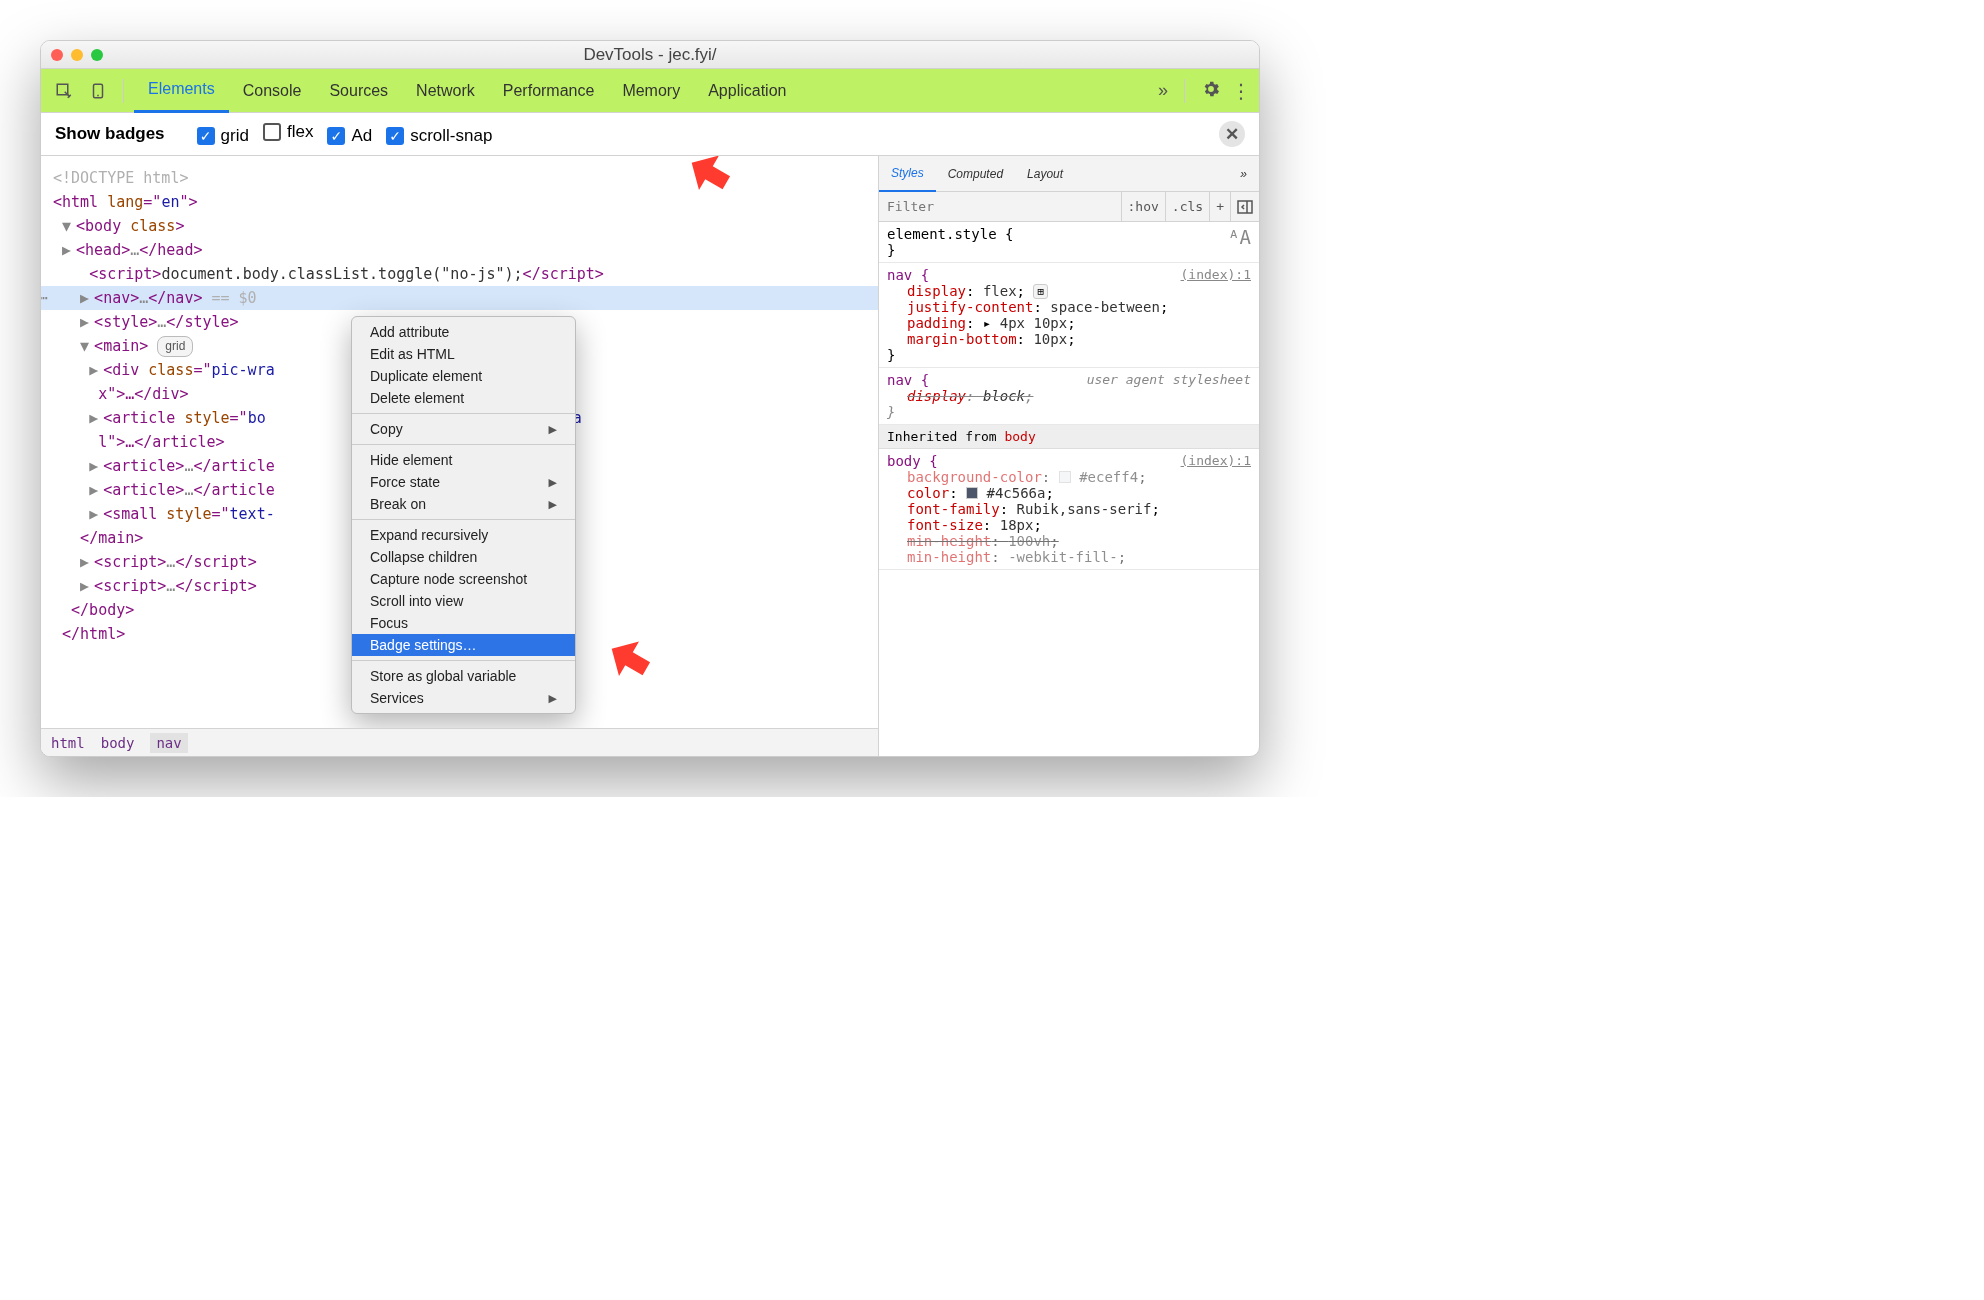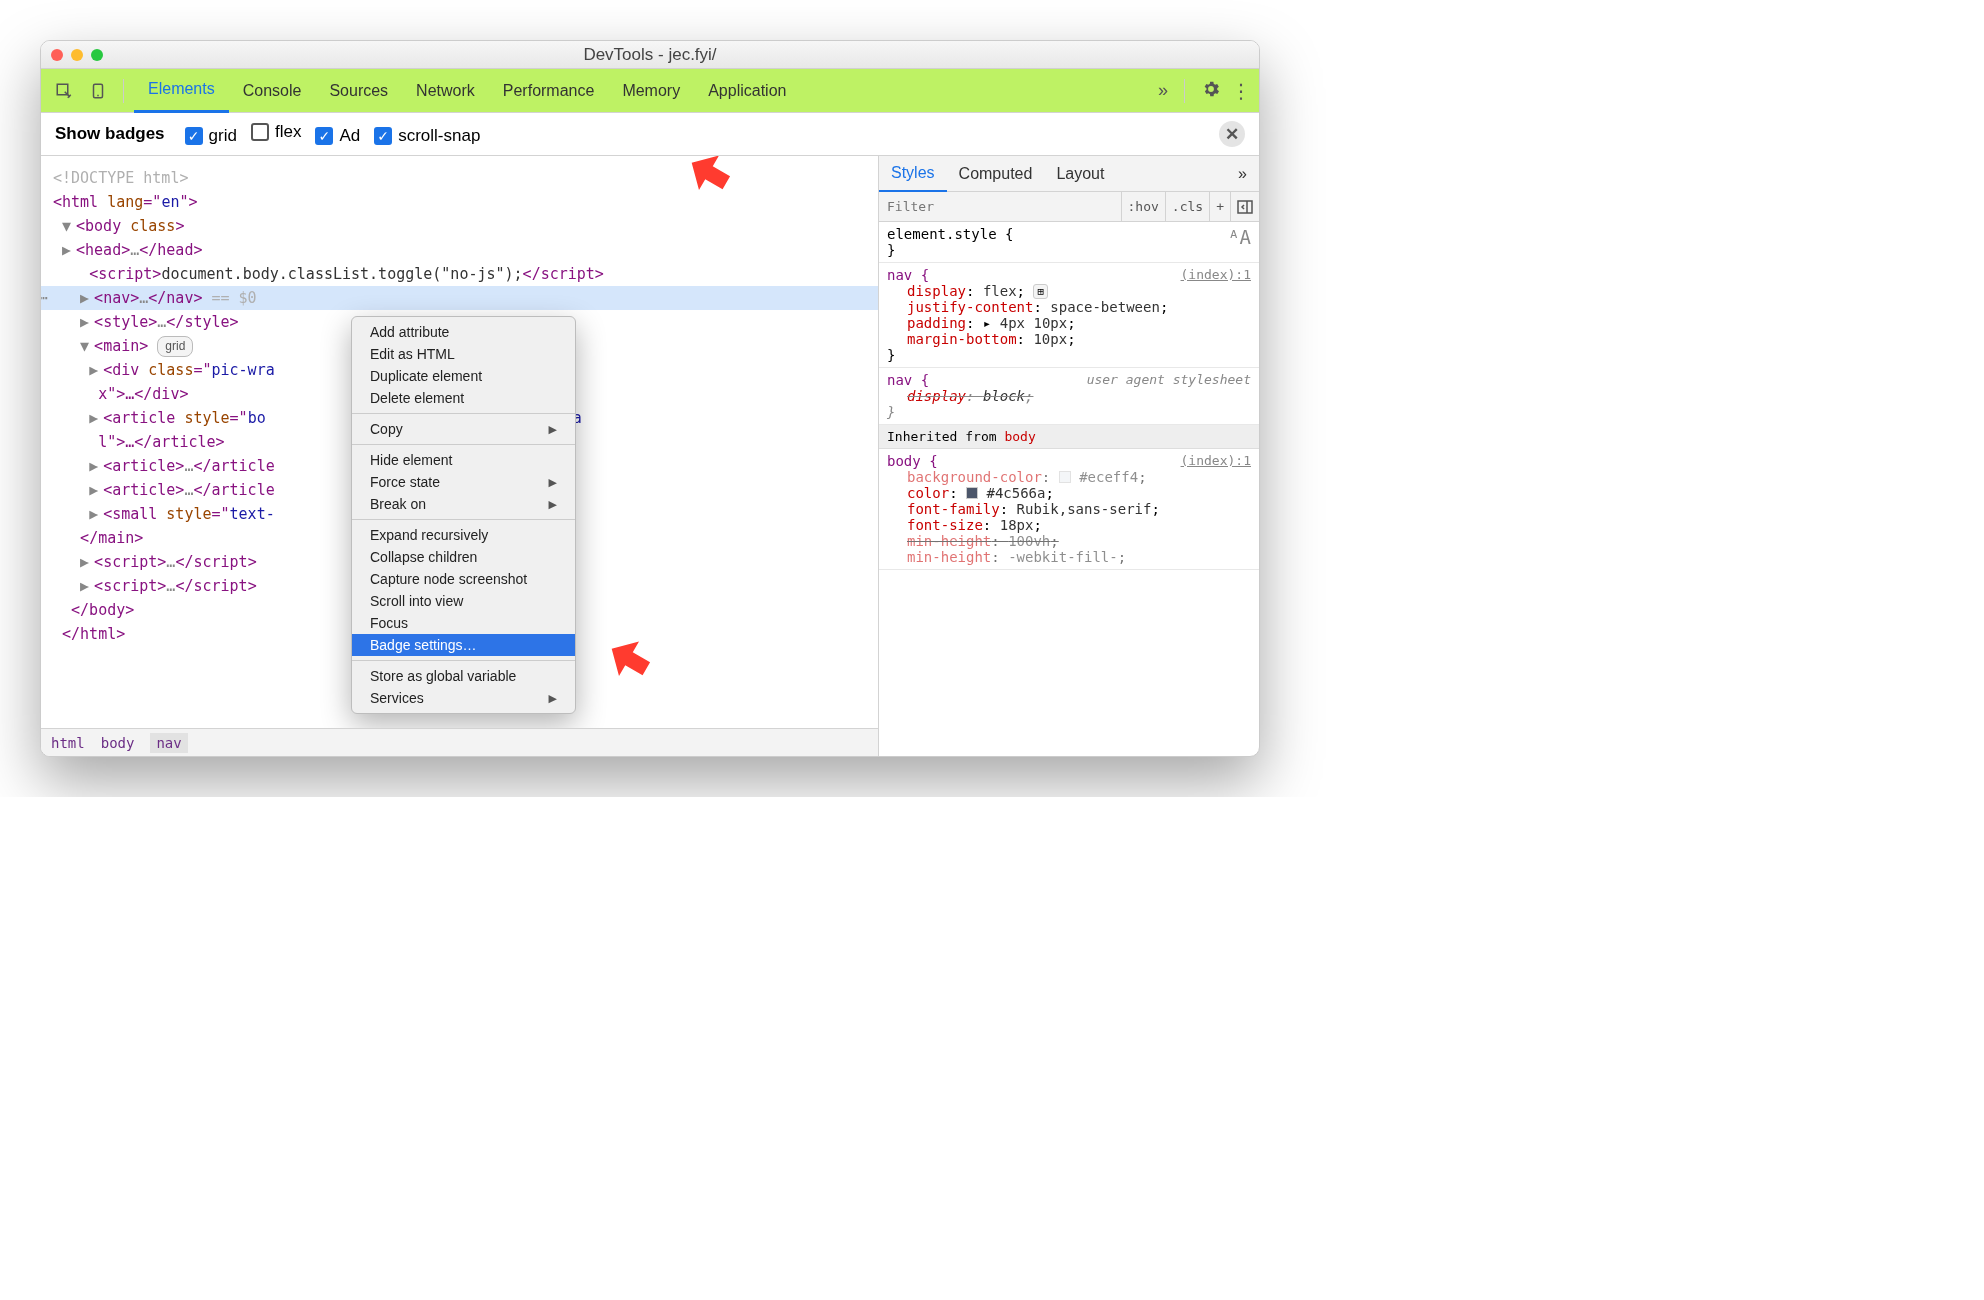--- a/index.html
+++ b/index.html
@@ -47,21 +47,21 @@
   .tb-sep { width: 1px; height: 24px; background: #ccc; margin: 0 6px; }
   .tabs { display: flex; gap: 0; flex: 1; }
   .tab {
     padding: 0 14px; height: 44px; display: flex; align-items: center;
     font-size: 16px; color: #333; cursor: default;
   }
   .tab.active { color: #1a73e8; border-bottom: 3px solid #1a73e8; }
   .tb-right { display: flex; align-items: center; gap: 10px; }
   .badges-bar {
     display: flex; align-items: center; padding: 8px 14px;
-    border-bottom: 1px solid #d3d3d3; gap: 20px; font-size: 17px;
+    border-bottom: 1px solid #d3d3d3; gap: 32px; font-size: 17px;
     font-weight: 600;
   }
   .badges-bar .label { font-weight: 700; }
   .chk { display: inline-flex; align-items: center; gap: 6px; font-weight: 500; }
   .chk .box {
     width: 18px; height: 18px; border: 2px solid #555; border-radius: 3px;
     display: flex; align-items: center; justify-content: center; font-size: 14px;
   }
   .chk.checked .box { background: #1a73e8; border-color: #1a73e8; color: #fff; }
   .close-badge {
@@ -115,21 +115,21 @@
     font-family: Menlo, monospace; font-size: 14px; color: #6b2d85;
     gap: 16px;
   }
   .breadcrumb span:last-child { background: #e2e2e2; padding: 2px 6px; }
   .right { width: 380px; display: flex; flex-direction: column; }
   .r-tabs {
     display: flex; height: 36px; border-bottom: 1px solid #d3d3d3;
     background: #f3f3f3; align-items: center;
   }
   .r-tab { padding: 0 12px; height: 36px; display: flex; align-items: center;
-    font-size: 16px; color: #333; }
+    font-size: 12px; color: #333; font-style: italic; }
   .r-tab.active { color: #1a73e8; border-bottom: 2px solid #1a73e8; }
   .r-filter {
     display: flex; height: 30px; border-bottom: 1px solid #d3d3d3;
     align-items: center; background: #f3f3f3;
   }
   .r-filter input {
     border: none; background: transparent; padding: 0 8px; flex: 1;
     font-size: 13px; outline: none; font-family: Menlo, monospace;
   }
   .r-filter .fbtn {

